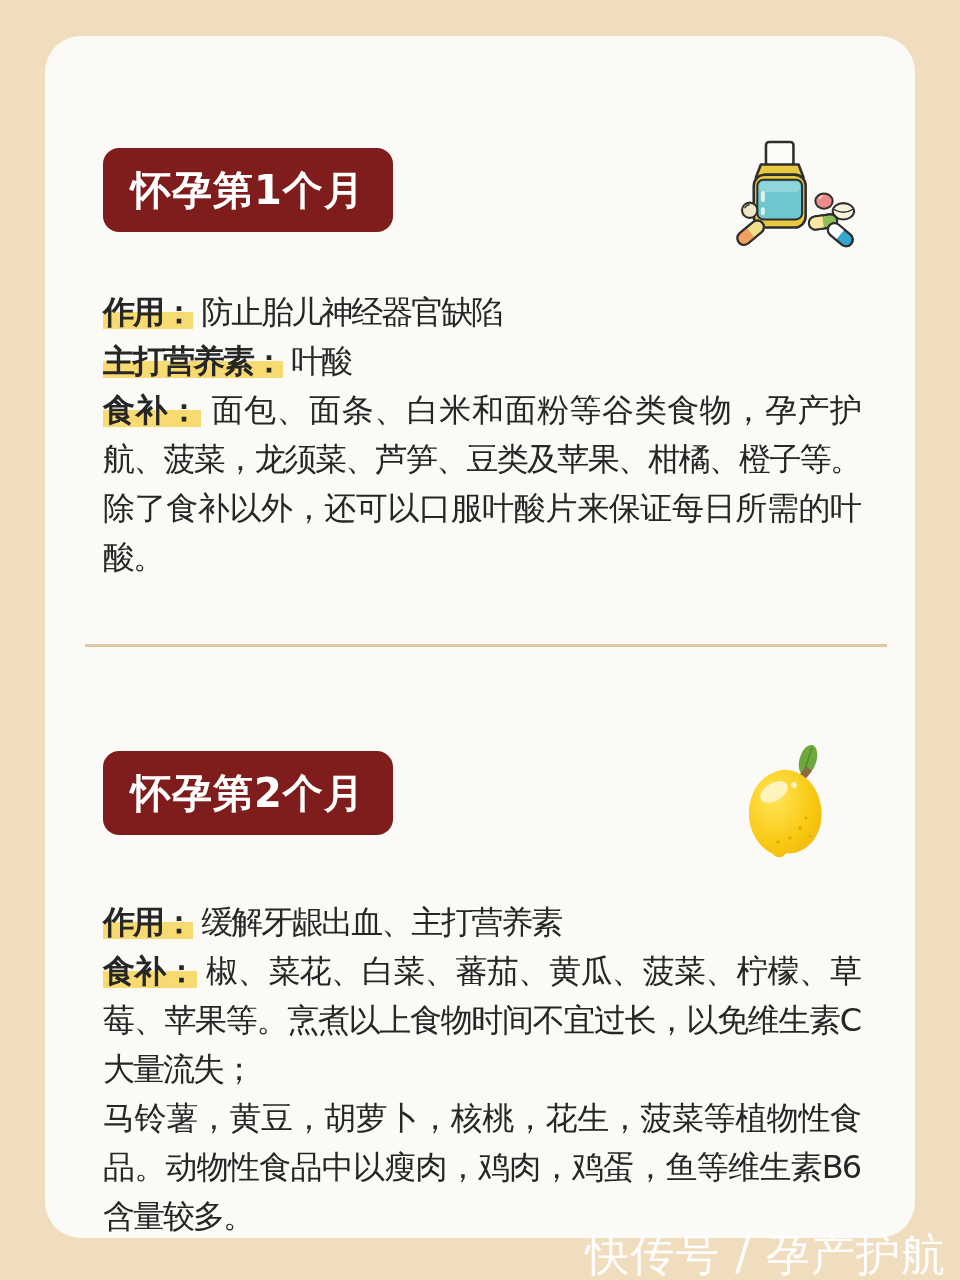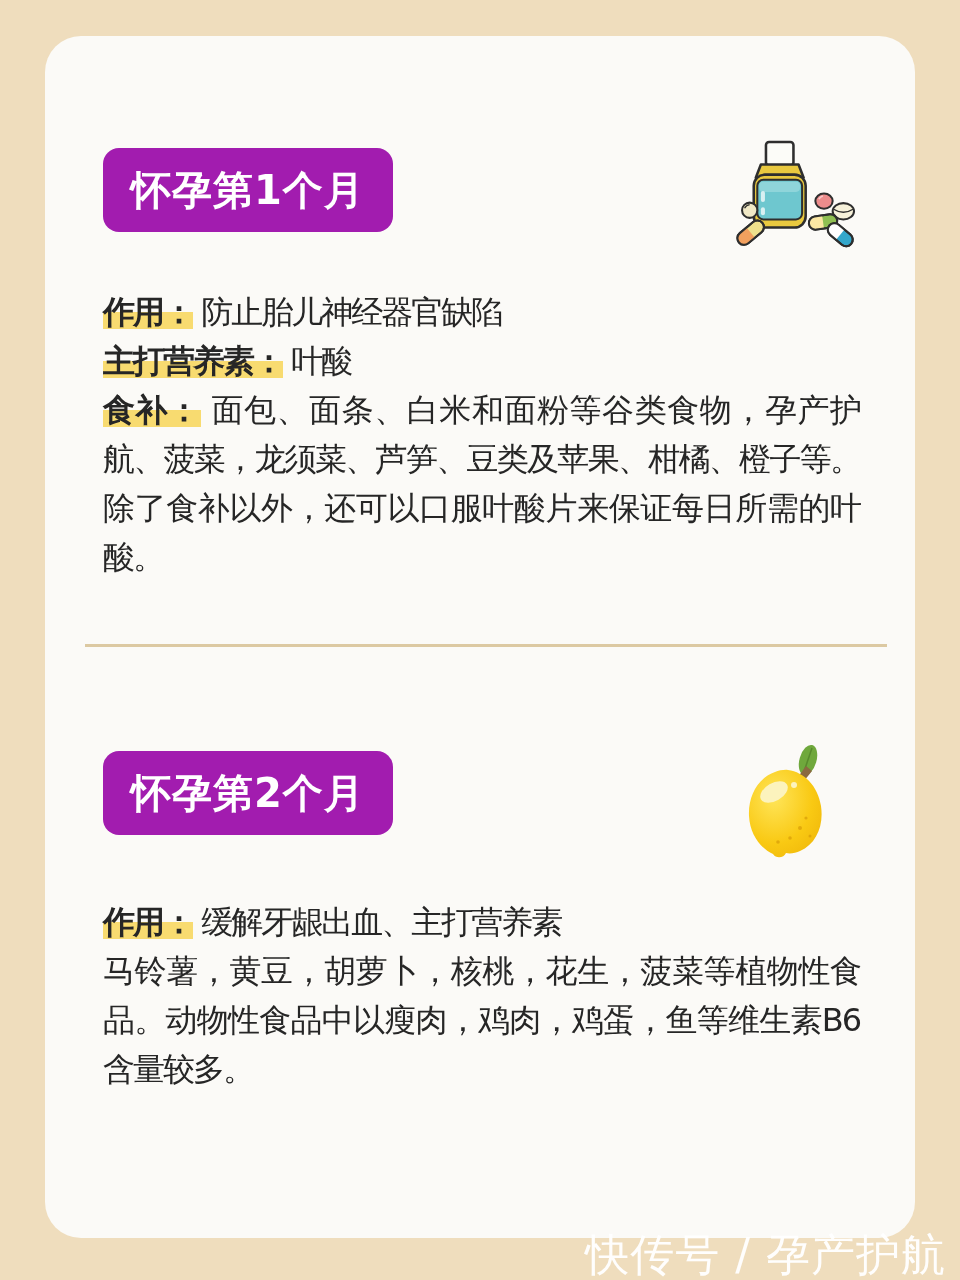--- a/index.html
+++ b/index.html
@@ -27,21 +27,21 @@
     padding: 0 55px 0 58px;
   }
   .section-header {
     display: flex;
     justify-content: space-between;
     align-items: flex-start;
   }
   .sh1 { margin-top: 112px; }
   .sh2 { margin-top: 104px; }
   .badge {
-    background: #a21caf;
+    background: #7f1d1d;
     color: #ffffff;
     font-weight: 700;
     font-size: 40px;
     height: 84px;
     line-height: 84px;
     padding: 0 28px;
     border-radius: 16px;
     letter-spacing: 1px;
     white-space: nowrap;
   }
@@ -178,19 +178,20 @@
           <circle cx="48" cy="95" r="1.8"></circle>
           <circle cx="64" cy="75" r="1.6"></circle>
           <circle cx="36" cy="99" r="1.8"></circle>
           <circle cx="68" cy="93" r="1.5"></circle>
         </g>
       </svg>
     </div>
 
     <div class="rows">
       <p class="row"><span class="label">作用：</span> <span>缓解牙龈出血、主打营养素</span></p>
+      <p class="row"><span class="label">食补：</span> <span>椒、菜花、白菜、蕃茄、黄瓜、菠菜、柠檬、草莓、苹果等。烹煮以上食物时间不宜过长，以免维生素C大量流失；</span></p>
       <p class="row"><span>马铃薯，黄豆，胡萝卜，核桃，花生，菠菜等植物性食品。动物性食品中以瘦肉，鸡肉，鸡蛋，鱼等维生素B6含量较多。</span></p>
     </div>
   </section>
 
 </div>
 
 <div class="watermark">快传号 / 孕产护航</div>
 
 </body></html>

